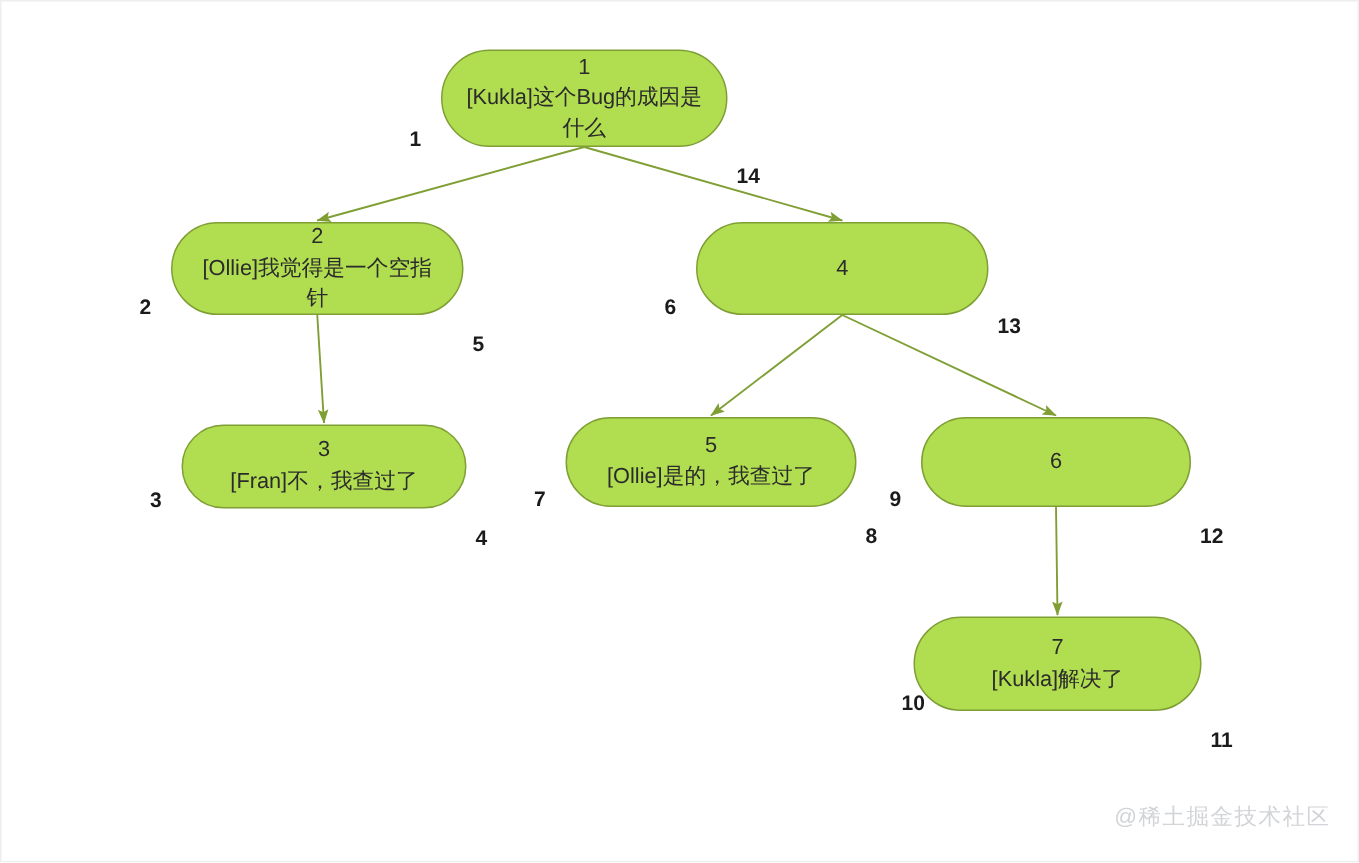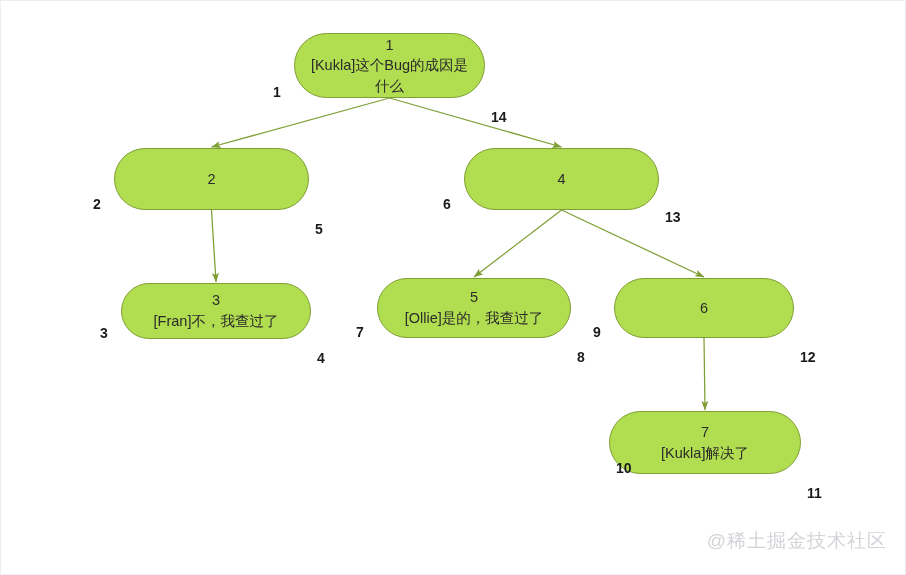--- a/index.html
+++ b/index.html
@@ -60,21 +60,21 @@
     white-space: nowrap;
   }
   .corner-num.right {
     text-align: left;
     margin-top: 25px;
   }
   .watermark {
     position: absolute;
     right: 18px;
     bottom: 20px;
-    font-size: 19px;
+    font-size: 15px;
     color: #d2d4d7;
     letter-spacing: 1px;
     user-select: none;
     white-space: nowrap;
   }
 </style>
 </head>
 <body>
 
 <div id="root">
@@ -97,20 +97,21 @@
 
   <div id="nodes-layer">
       <div class="node-box" style="left: 293px; top: 32px; width: 191px; height: 65px; background: rgb(177, 221, 80); border-color: rgb(127, 159, 53);">
         <span class="node-id">1</span>
         <span class="node-label">[Kukla]这个Bug的成因是什么</span>
       </div>
       <div class="corner-num" style="left: 272px; top: 84px; color: rgb(27, 27, 27);">1</div>
       <div class="corner-num right" style="left: 490px; top: 84px; color: rgb(27, 27, 27);">14</div>
       <div class="node-box" style="left: 113px; top: 147px; width: 195px; height: 62px; background: rgb(177, 221, 80); border-color: rgb(127, 159, 53);">
         <span class="node-id">2</span>
+        <span class="node-label">[Ollie]我觉得是一个空指针</span>
       </div>
       <div class="corner-num" style="left: 92px; top: 196px; color: rgb(27, 27, 27);">2</div>
       <div class="corner-num right" style="left: 314px; top: 196px; color: rgb(27, 27, 27);">5</div>
       <div class="node-box" style="left: 120px; top: 282px; width: 190px; height: 56px; background: rgb(177, 221, 80); border-color: rgb(127, 159, 53);">
         <span class="node-id">3</span>
         <span class="node-label">[Fran]不，我查过了</span>
       </div>
       <div class="corner-num" style="left: 99px; top: 325px; color: rgb(27, 27, 27);">3</div>
       <div class="corner-num right" style="left: 316px; top: 325px; color: rgb(27, 27, 27);">4</div>
       <div class="node-box" style="left: 463px; top: 147px; width: 195px; height: 62px; background: rgb(177, 221, 80); border-color: rgb(127, 159, 53);">
@@ -126,18 +127,18 @@
       <div class="corner-num right" style="left: 576px; top: 324px; color: rgb(27, 27, 27);">8</div>
       <div class="node-box" style="left: 613px; top: 277px; width: 180px; height: 60px; background: rgb(177, 221, 80); border-color: rgb(127, 159, 53);">
         <span class="node-id">6</span>
       </div>
       <div class="corner-num" style="left: 592px; top: 324px; color: rgb(27, 27, 27);">9</div>
       <div class="corner-num right" style="left: 799px; top: 324px; color: rgb(27, 27, 27);">12</div>
       <div class="node-box" style="left: 608px; top: 410px; width: 192px; height: 63px; background: rgb(177, 221, 80); border-color: rgb(127, 159, 53);">
         <span class="node-id">7</span>
         <span class="node-label">[Kukla]解决了</span>
       </div>
-      <div class="corner-num" style="left: 615px; top: 460px; color: rgb(27, 27, 27);">10</div>
+      <div class="corner-num" style="left: 600px; top: 460px; color: rgb(27, 27, 27);">10</div>
       <div class="corner-num right" style="left: 806px; top: 460px; color: rgb(27, 27, 27);">11</div>
     </div>
 
   <div class="watermark">@稀土掘金技术社区</div>
 </div>
 
 </body></html>

